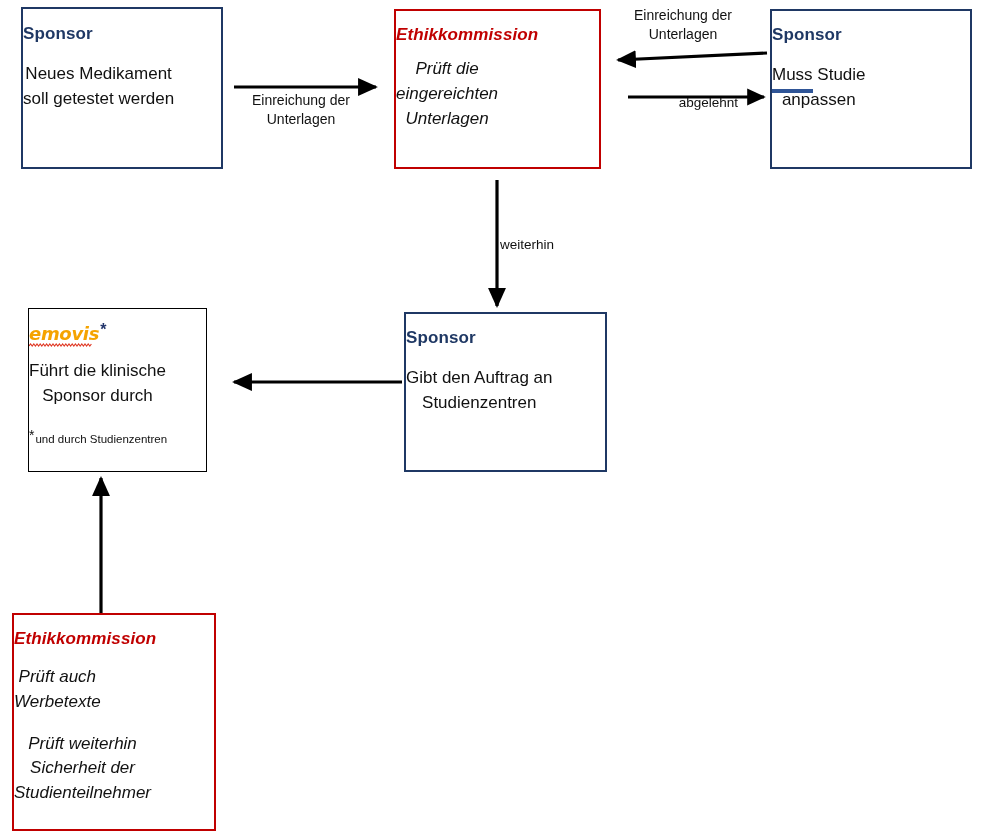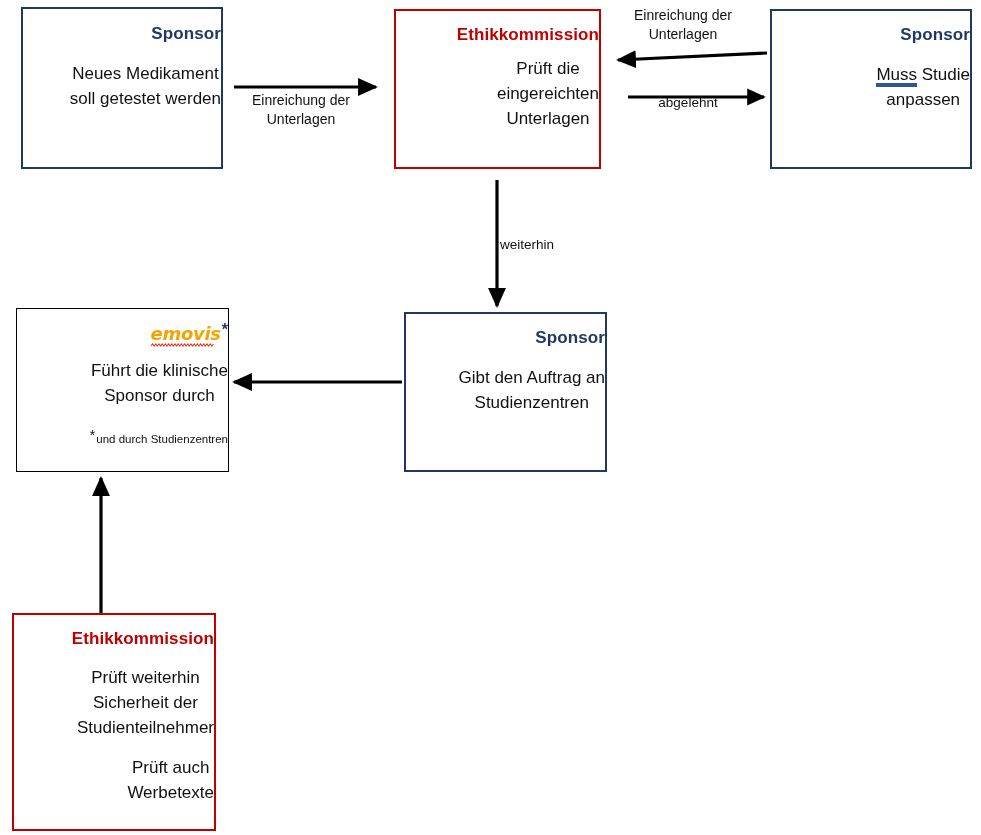--- a/index.html
+++ b/index.html
@@ -18,25 +18,25 @@
     background: #ffffff;
     overflow: hidden;
   }
   
   .box {
     position: absolute;
     box-sizing: border-box;
     background: #ffffff;
     display: flex;
     flex-direction: column;
-    align-items: flex-end;
+    align-items: flex-start;
     text-align: center;
   }
   .box.navy  { border: 2px solid #1f3864; }
-  .box.red   { border: 2px solid #c00000; }
+  .box.red   { border: 2px solid #c00000; font-style: italic; }
   .box.plain { border: 1px solid #000000; }
 
   .box-title {
     font-weight: bold;
     font-size: 17px;
     line-height: 1.25;
     letter-spacing: .1px;
   }
   .box-title.navy-t { color: #1f3864; }
   .box-title.red-t  { color: #c00000; }
@@ -89,21 +89,21 @@
     width: 63px;
     height: 4px;
     overflow: hidden;
   }
   .squiggle svg { display: block; }
 
   
   .grammar-mark {
     border-bottom: 2px solid #2f5597;
     box-shadow: inset 0 -4px 0 -2px #2f5597;
-    padding-bottom: 1px;
+    padding-bottom: 7px;
   }
 
   
   .arrow-label {
     position: absolute;
     font-size: 14px;
     line-height: 1.35;
     color: #111111;
     text-align: center;
     white-space: pre-line;
@@ -167,21 +167,21 @@
 eingereichten
 Unterlagen</div>
   </div>
 
   <div class="box navy" style="left:770px; top:9px; width:202px; height:160px; padding-top:13px;">
     <div class="box-title navy-t">Sponsor</div>
     <div class="box-body" style="margin-top:18px;"><span class="grammar-mark">Muss</span><span> Studie
 anpassen</span></div>
   </div>
 
-  <div class="box plain" style="left:16px; top:308px; width:213px; height:164px; padding-top:12px;">
+  <div class="box plain" style="left:28px; top:308px; width:179px; height:164px; padding-top:12px;">
     <div class="emovis-wrap">
       <span class="emovis-word">emovis</span><span class="emovis-star">*</span>
       <span class="squiggle">
         <svg width="63" height="4" viewBox="0 0 63 4">
           <path d="M0,3 L1.6,1 L3.2,3 L4.8,1 L6.4,3 L8,1 L9.6,3 L11.2,1 L12.8,3 L14.4,1
                    L16,3 L17.6,1 L19.2,3 L20.8,1 L22.4,3 L24,1 L25.6,3 L27.2,1 L28.8,3
                    L30.4,1 L32,3 L33.6,1 L35.2,3 L36.8,1 L38.4,3 L40,1 L41.6,3 L43.2,1
                    L44.8,3 L46.4,1 L48,3 L49.6,1 L51.2,3 L52.8,1 L54.4,3 L56,1 L57.6,3
                    L59.2,1 L60.8,3 L62.4,1" stroke="#e03a26" stroke-width="1.1" fill="none"></path>
         </svg>
@@ -193,30 +193,30 @@
   </div>
 
   <div class="box navy" style="left:404px; top:312px; width:203px; height:160px; padding-top:13px;">
     <div class="box-title navy-t">Sponsor</div>
     <div class="box-body" style="margin-top:18px;">Gibt den Auftrag an
 Studienzentren</div>
   </div>
 
   <div class="box red" style="left:12px; top:613px; width:204px; height:218px; padding-top:13px;">
     <div class="box-title red-t">Ethikkommission</div>
+    <div class="box-body second">Prüft auch
+Werbetexte</div>
     <div class="box-body" style="margin-top:17px;">Prüft weiterhin
 Sicherheit der
 Studienteilnehmer</div>
-    <div class="box-body second">Prüft auch
-Werbetexte</div>
   </div>
 
   <div class="arrow-label" style="left:236px; top:91px; width:130px;">Einreichung der
 Unterlagen</div>
 
   <div class="arrow-label" style="left:616px; top:6px; width:134px;">Einreichung der
 Unterlagen</div>
 
-  <div class="arrow-label small" style="left:638px; top:94px; width:100px;">abgelehnt</div>
+  <div class="arrow-label small" style="left:638px; top:94px; width:100px;text-align:right;">abgelehnt</div>
 
   <div class="arrow-label small" style="left:500px; top:236px; width:100px; text-align:left;">weiterhin</div>
 
 </div>
 
 </body></html>

